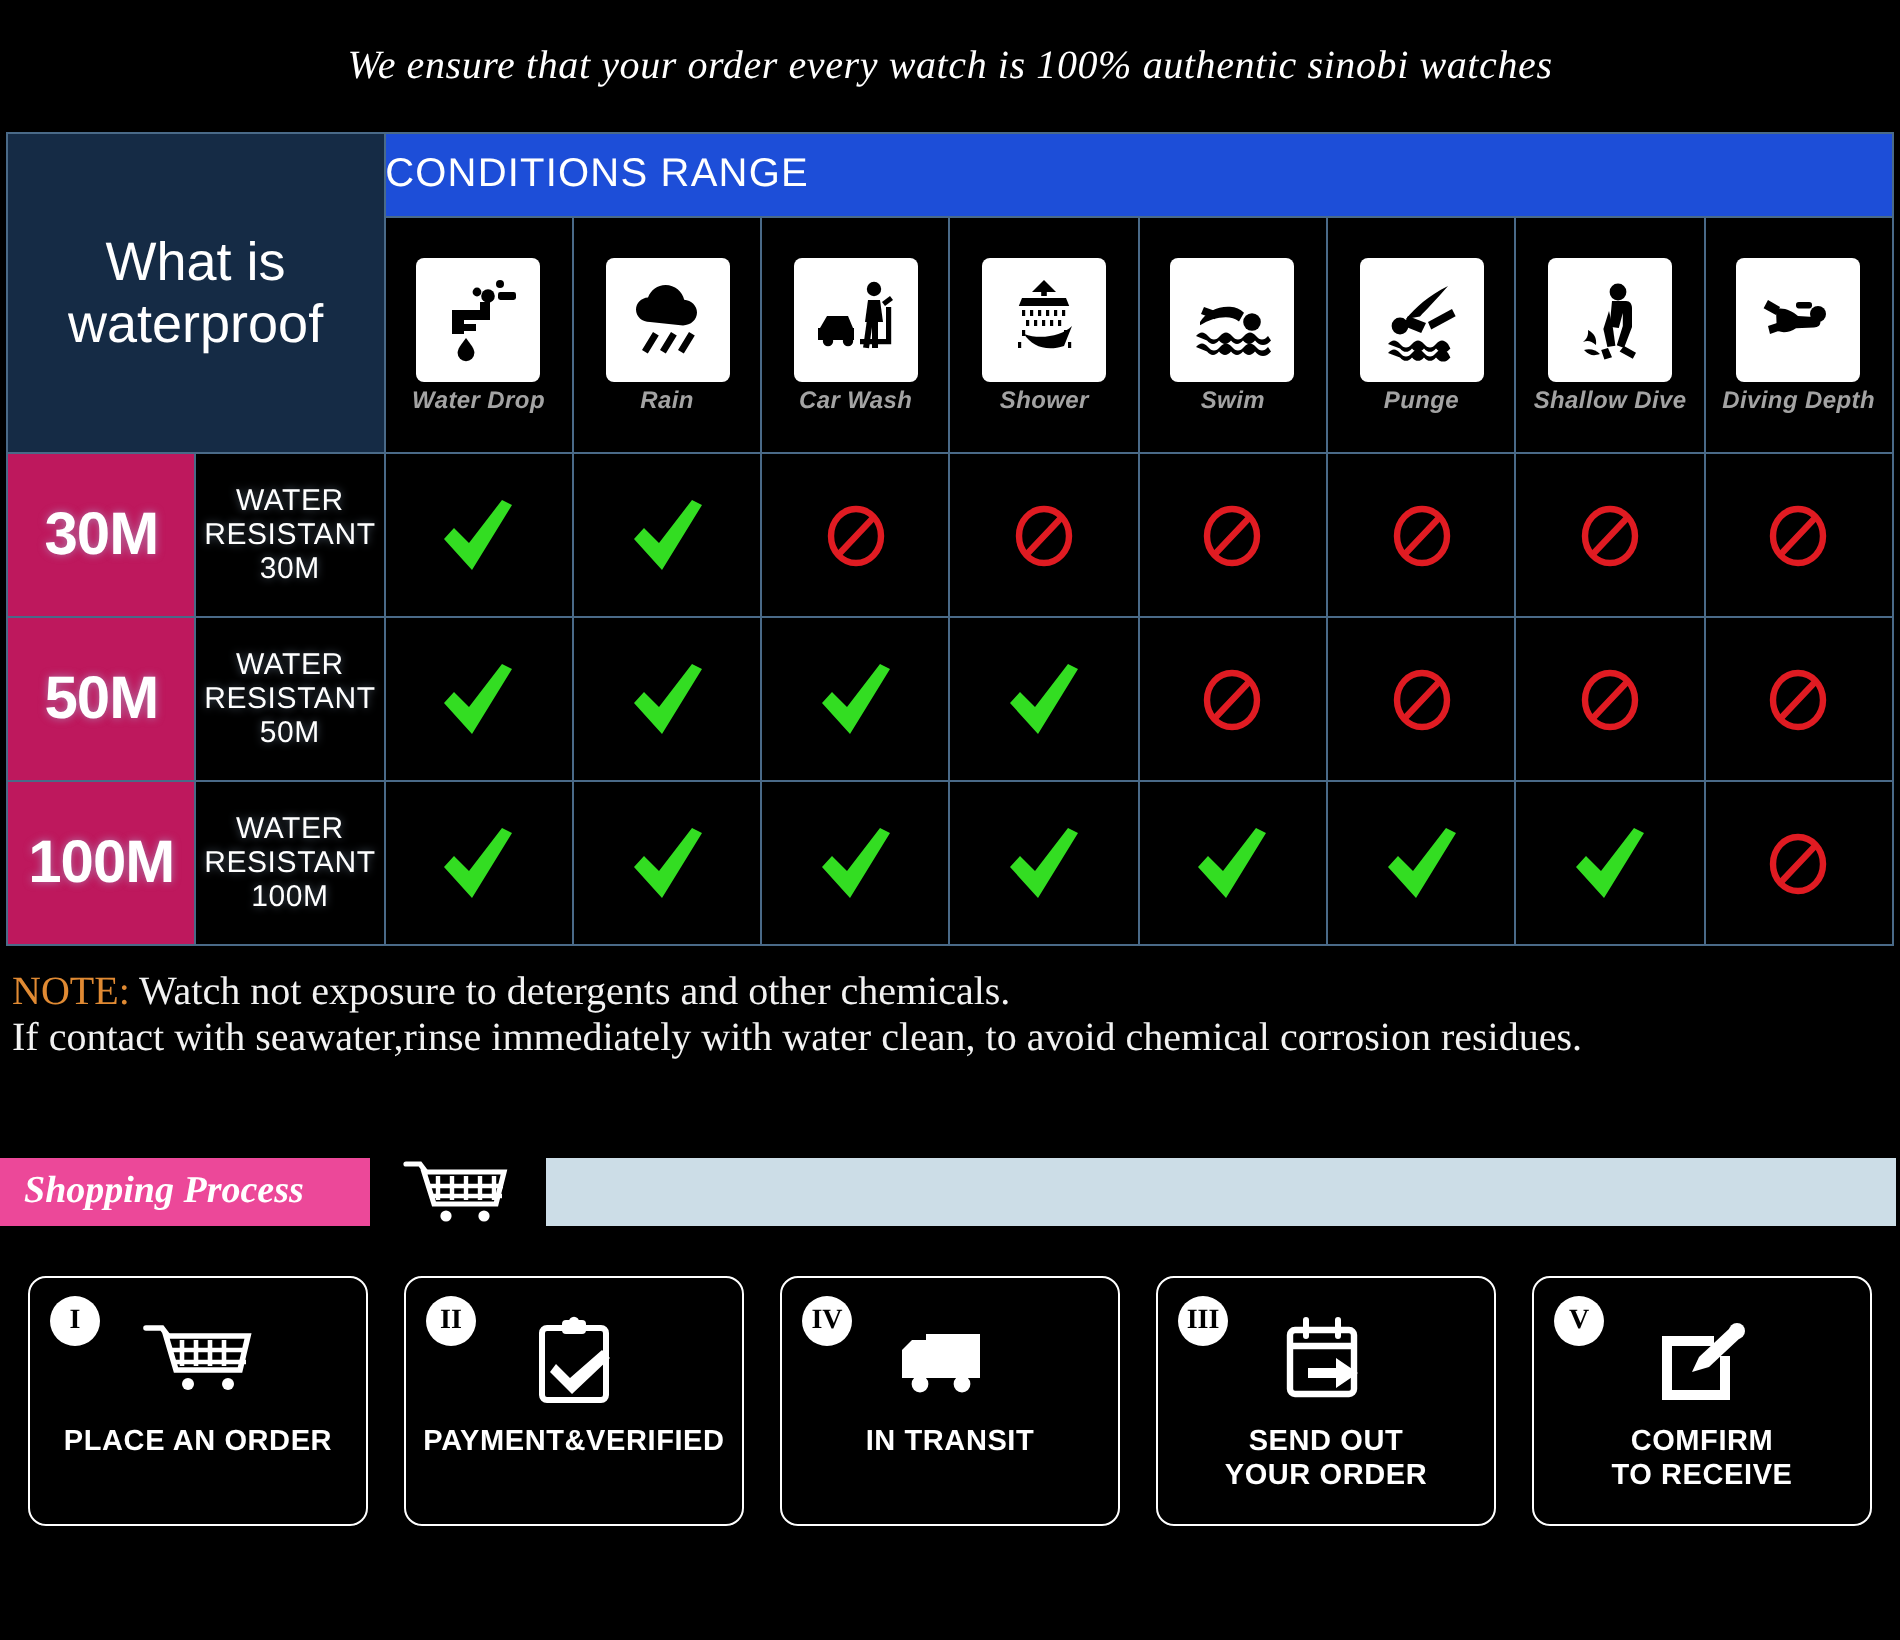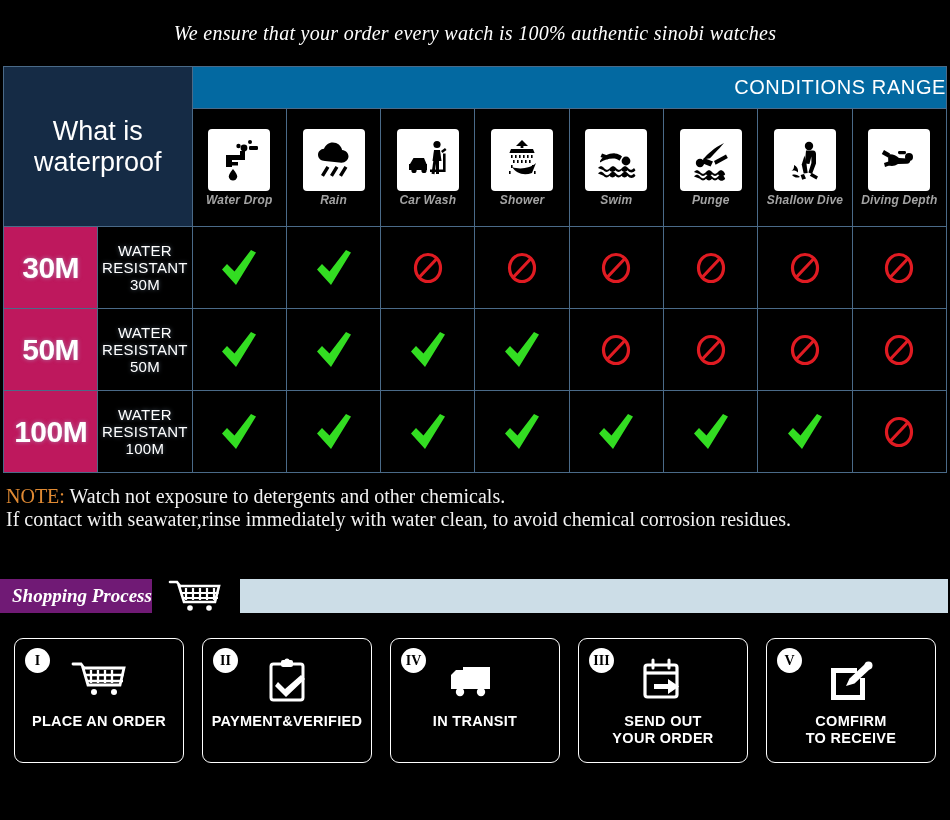--- a/index.html
+++ b/index.html
@@ -44,24 +44,24 @@
 
   .cell-title {
     background: #152b45;
     color: #ffffff;
     font-size: 27px;
     font-weight: 400;
     text-align: center;
     padding: 6px 4px 4px 4px;
   }
   .cell-range {
-    background: #0369a1;
+    background: #1d4ed8;
     color: #ffffff;
     font-size: 20px;
-    text-align: right;
+    text-align: left;
     height: 42px;
     letter-spacing: 0.6px;
   }
 
   .cond-head {
     background: #000000;
     height: 118px;
     text-align: center;
     padding: 4px 2px 4px 2px;
   }
@@ -123,22 +123,22 @@
   .note-tag { color: #e08a33; }
 
   
   .proc-bar {
     margin-top: 48px;
     height: 34px;
     display: flex;
     align-items: stretch;
   }
   .proc-label {
-    width: 152px;
-    background: #701a75;
+    width: 185px;
+    background: #ec4899;
     color: #ffffff;
     font-family: "Liberation Serif", serif;
     font-style: italic;
     font-weight: bold;
     font-size: 19px;
     display: flex;
     align-items: center;
     padding-left: 12px;
   }
   .proc-cart {

